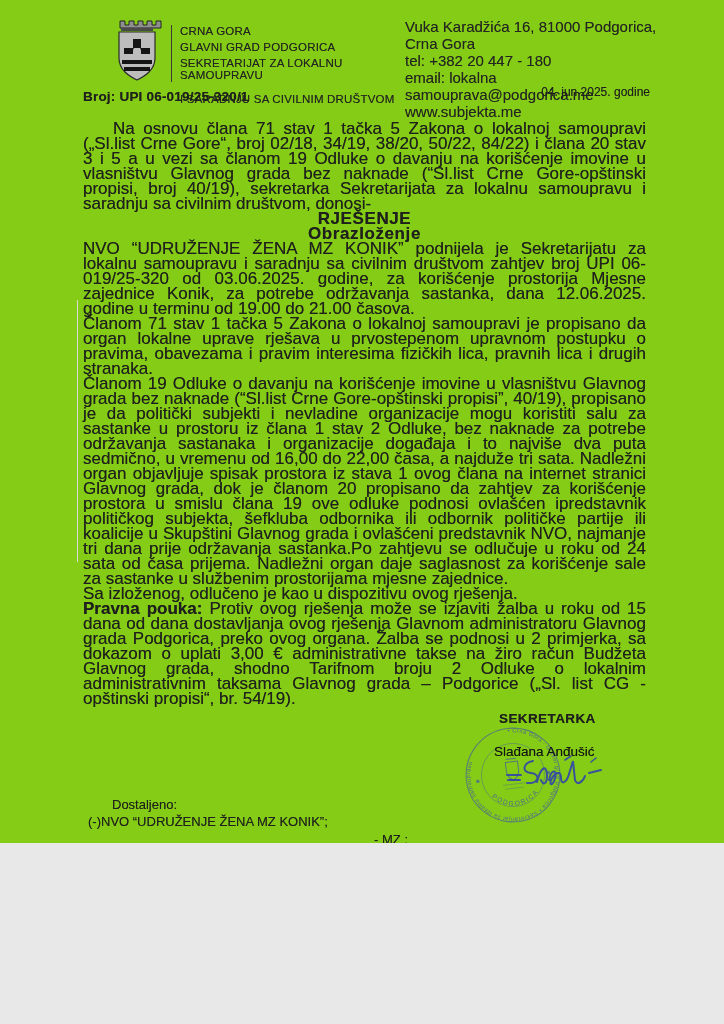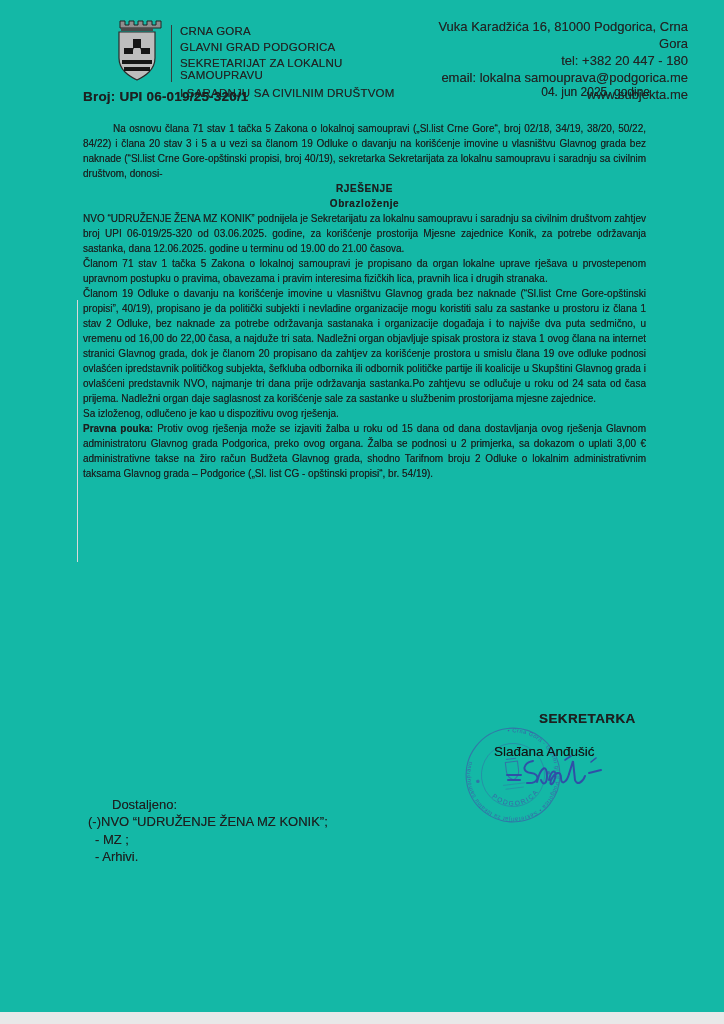--- a/index.html
+++ b/index.html
@@ -1,58 +1,58 @@
 <!DOCTYPE html>
 <html><head>
 <meta charset="utf-8">
 <style>
   * { margin:0; padding:0; box-sizing:border-box; }
   html,body { background:#e8e8e8; }
   .page {
-    position:relative; width:724px; height:1012px; margin:0 auto;
-    background:#14b8a6; overflow:hidden;
+    position:relative; width:724px; height:843px; margin:0 auto;
+    background:#84cc16; overflow:hidden;
     font-family:"Liberation Sans","DejaVu Sans",sans-serif;
     color:#1f1f1f;
     -webkit-font-smoothing:antialiased;
   }
   .scanline { position:absolute; left:77px; top:300px; width:1px; height:262px; background:#d9d9d9; }
 
   
   .logo { position:absolute; left:110px; top:18px; width:54px; height:66px; }
   .hdr-divider { position:absolute; left:171px; top:25px; width:1px; height:57px; background:#3a3a3a; }
   .org-block { position:absolute; left:180px; top:25px; width:235px; font-size:11.5px; color:#242424; letter-spacing:0.2px; }
   .org-block div { margin-bottom:4px; line-height:12px; text-shadow:0 0 0.5px rgba(0,0,0,.45); }
-  .org-block .tight { margin-bottom:6px; }
-  .contact-block { position:absolute; left:418px; top:18px; width:270px; font-size:13px; line-height:17px; color:#242424; text-shadow:0 0 0.5px rgba(0,0,0,.4);text-align:right; }
+  .org-block .tight { margin-bottom:12px; }
+  .contact-block { position:absolute; left:405px; top:18px; width:270px; font-size:15px; line-height:17px; color:#242424; text-shadow:0 0 0.5px rgba(0,0,0,.4); }
   .ref-number { position:absolute; left:83px; top:89px; font-size:13.5px; font-weight:bold; letter-spacing:0.2px; text-shadow:0 0 0.5px rgba(0,0,0,.5); }
   .date-line { position:absolute; right:74px; top:85px; font-size:12px; text-shadow:0 0 0.5px rgba(0,0,0,.4); }
 
   
   .doc-body {
     position:absolute; left:83px; top:121px; width:563px;
-    font-size:10px; line-height:15px; text-align:justify;
+    font-size:17px; line-height:15px; text-align:justify;
     text-shadow:0 0 0.55px rgba(0,0,0,.55);
   }
   .doc-body p { margin:0; }
   .p-intro { text-indent:30px; }
   .h-center { text-align:center; font-weight:bold; letter-spacing:0.6px; }
   .h-rjesenje { margin:9px 0 12px; }
   .h-obrazlozenje { margin:23px 0 10px; }
   .p-legal { margin-top:15px; }
 
   
-  .sig-title { position:absolute; left:499px; top:711px; font-size:13.5px; font-weight:bold; letter-spacing:0.4px; text-shadow:0 0 0.55px rgba(0,0,0,.55);margin-left:40px; }
+  .sig-title { position:absolute; left:499px; top:711px; font-size:13.5px; font-weight:bold; letter-spacing:0.4px; text-shadow:0 0 0.55px rgba(0,0,0,.55); }
   .stamp { position:absolute; left:457px; top:719px; width:112px; height:112px; transform:rotate(-7deg); opacity:0.85; }
   .sig-name { position:absolute; left:494px; top:744px; font-size:13.5px; color:#141414; text-shadow:0 0 0.5px rgba(0,0,0,.5); }
   .sig-scribble { position:absolute; left:503px; top:751px; width:106px; height:50px; }
 
   
   .distribution { position:absolute; left:88px; top:796px; width:320px; font-size:13px; line-height:17.4px; text-shadow:0 0 0.5px rgba(0,0,0,.45); }
   .distribution .dhead { padding-left:24px; }
-  .distribution .indent { padding-left:7px; }
+  .distribution .indent { padding-left:7px;text-align:right; }
 </style>
 </head>
 <body>
 
 <div class="page">
 
   <div class="scanline"></div>
 
   <svg class="logo" viewBox="0 0 54 66" aria-hidden="true">
     <path d="M10,10 V3 h5 v4 h4 V3 h5 v4 h4 V3 h5 v4 h4 V3 h5 v4 h4 V3 h5 v7 z" fill="#8f8f8f" stroke="#222" stroke-width="1"></path>

